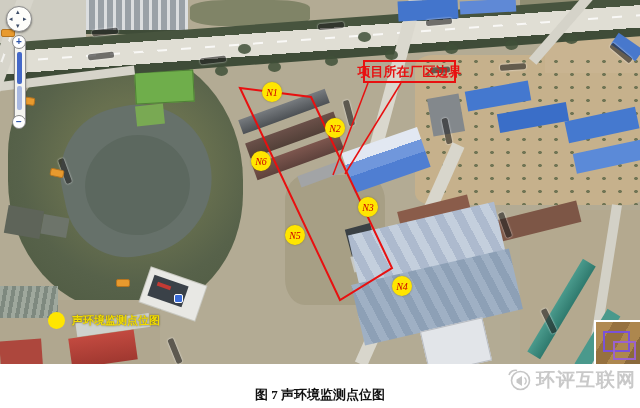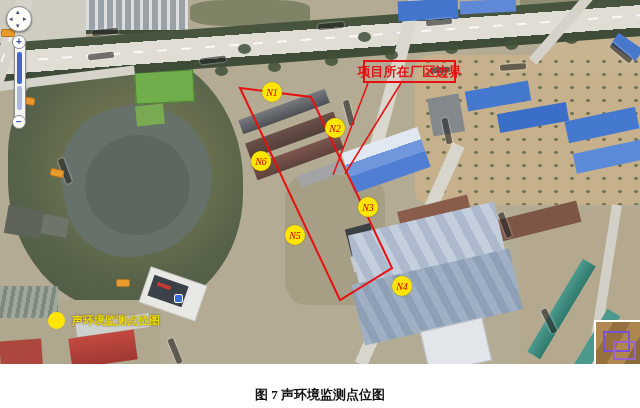--- a/index.html
+++ b/index.html
@@ -189,14 +189,23 @@
     </div>
 
     <div id="inset">
       <div class="pr1"></div>
       <div class="pr2"></div>
     </div>
   </div>
 
   <div id="caption">图 7  声环境监测点位图</div>
 
+  <div id="watermark">
+    <svg width="27" height="27" viewBox="0 0 27 27">
+      <path d="M3 9 C4 5.5, 8 3.5, 11 4.5" fill="none" stroke="#c6c6c6" stroke-width="1.6"></path>
+      <circle cx="14.5" cy="14.5" r="9" fill="none" stroke="#c6c6c6" stroke-width="1.6"></circle>
+      <path d="M10.5 13.5 l5.5 -3.5 v10 l-5.5 -3.5 z" fill="#c6c6c6"></path>
+      <path d="M18.5 11.5 a4.5 4.5 0 0 1 0 7" fill="none" stroke="#c6c6c6" stroke-width="1.4"></path>
+    </svg>
+    <span class="wtext">环评互联网</span>
+  </div>
 
 </div>
 
 </body></html>

